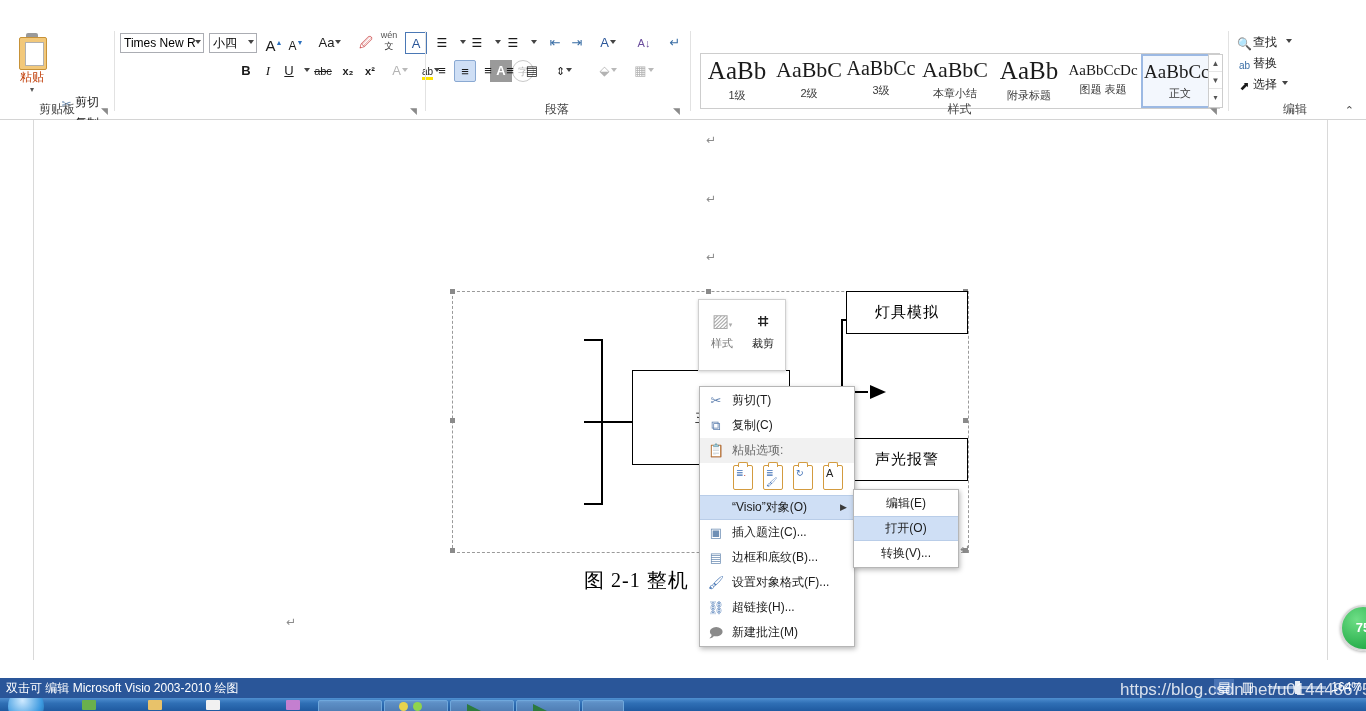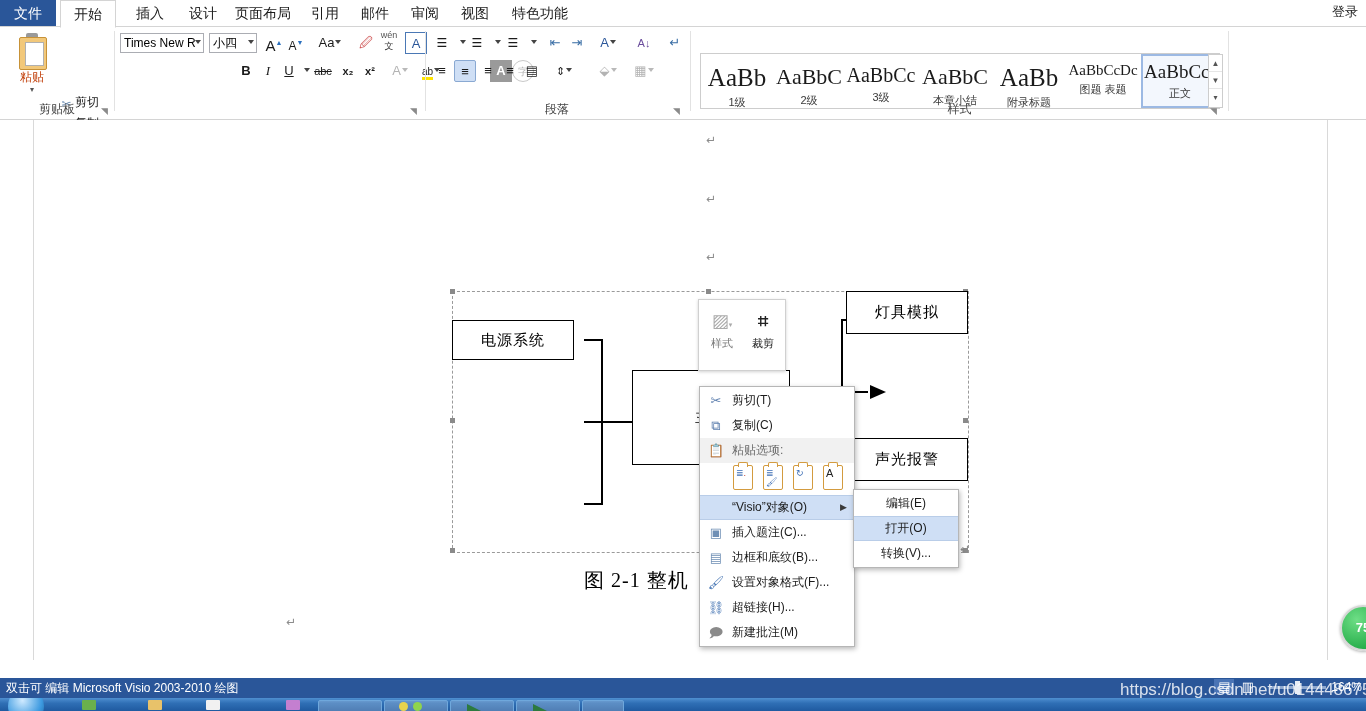--- a/index.html
+++ b/index.html
@@ -44,21 +44,21 @@
   .tbtn{position:absolute;height:22px;min-width:22px;box-sizing:border-box;text-align:center;line-height:22px;font-size:13px;color:#1b1b1b;}
   .tbtn.sel{background:#cfdff5;border:1px solid #8aa9d2;border-radius:2px;}
   .tbtn.dis{color:#b3b3b3;}
   .mini-caret{display:inline-block;width:0;height:0;border-left:3.5px solid transparent;border-right:3.5px solid transparent;border-top:4px solid #444;vertical-align:3px;margin-left:1px;}
   .mini-caret.dis{border-top-color:#b9b9b9;}
 
   
   .gallery{position:absolute;left:700px;top:26px;width:520px;height:56px;border:1px solid #cdcdcd;background:#fff;box-sizing:border-box;}
   .gal-item{position:absolute;top:0;height:54px;text-align:center;}
   .gal-item.sel{border:2px solid #9cb9e3;background:#f3f7fd;box-sizing:border-box;}
-  .gal-aa{display:block;font-family:"Liberation Serif","DejaVu Serif",serif;color:#1b1b1b;margin-top:10px;overflow:hidden;white-space:nowrap;}
+  .gal-aa{display:block;font-family:"Liberation Serif","DejaVu Serif",serif;color:#1b1b1b;margin-top:3px;overflow:hidden;white-space:nowrap;}
   .gal-nm{display:block;font-size:11px;color:#3a3a3a;margin-top:3px;white-space:nowrap;}
   .gal-scroll{position:absolute;left:1200px;top:27px;width:15px;height:54px;border:1px solid #cdcdcd;background:#fff;box-sizing:border-box;}
   .gs-b{position:absolute;left:0;width:13px;height:17px;text-align:center;line-height:17px;font-size:8px;color:#555;border-bottom:1px solid #e6e6e6;box-sizing:border-box;}
 
   
   .edit-item{position:absolute;font-size:12px;color:#1b1b1b;height:20px;line-height:20px;white-space:nowrap;}
   .collapse-arrow{position:absolute;right:6px;bottom:2px;font-size:11px;color:#4a4a4a;}
 
   
   .docarea{position:absolute;left:0;top:120px;width:1366px;height:558px;background:#fff;}
@@ -120,34 +120,20 @@
   .tb-orb{position:absolute;left:8px;top:-10px;width:36px;height:36px;border-radius:50%;
           background:radial-gradient(circle at 40% 35%,#cfeaff,#3d9ae0 60%,#14588f);}
   .tb-item{position:absolute;top:2px;height:12px;border:1px solid #6fa8dc;border-radius:2px;background:rgba(255,255,255,.22);}
   .tb-ic{position:absolute;top:2px;width:14px;height:10px;border-radius:1px;}
 </style>
 </head>
 <body>
 
 <div class="app">
 
-  <div class="tabbar">
-    <div class="tab file" style="left:0;width:56px;">文件</div>
-    <div class="tab active" style="left:60px;width:56px;">开始</div>
-    <div class="tab" style="left:124px;width:52px;">插入</div>
-    <div class="tab" style="left:180px;width:46px;">设计</div>
-    <div class="tab" style="left:228px;width:70px;">页面布局</div>
-    <div class="tab" style="left:302px;width:46px;">引用</div>
-    <div class="tab" style="left:352px;width:46px;">邮件</div>
-    <div class="tab" style="left:402px;width:46px;">审阅</div>
-    <div class="tab" style="left:452px;width:46px;">视图</div>
-    <div class="tab" style="left:502px;width:76px;">特色功能</div>
-    <div class="tabbar-underline"></div>
-    <div class="signin">登录</div>
-  </div>
 
   <div class="ribbon">
 
     <div class="grp" style="left:0;width:114px;">
       <div class="clip-paste">
         <div class="clip-icon">
           <div class="clip-clasp"></div>
             <div class="clip-body"></div>
             <div class="clip-paper"></div>
         </div>
@@ -270,20 +256,35 @@
       <div class="gal-scroll" style="left:516px;">
         <div class="gs-b" style="top:0;">▲</div>
         <div class="gs-b" style="top:17px;">▼</div>
         <div class="gs-b" style="top:34px;border-bottom:none;">▾</div>
       </div>
       <div class="grp-label">样式</div>
       <div class="dialog-launcher" style="right:8px;">◥</div>
     </div>
     <div class="grp-sep" style="left:1228px;"></div>
 
+    <div class="grp" style="left:1230px;width:130px;">
+      <div class="edit-item" style="left:6px;top:5px;">
+        <span class="ci-ic">🔍</span><span>查找</span>
+        <span class="mini-caret" style="margin-left:6px;"></span>
+      </div>
+      <div class="edit-item" style="left:6px;top:26px;">
+        <span class="ci-ic" style="font-size:10px;color:#3a6ea5;">ab</span><span>替换</span>
+      </div>
+      <div class="edit-item" style="left:6px;top:47px;">
+        <span class="ci-ic">⬈</span><span>选择</span>
+        <span class="mini-caret" style="margin-left:2px;"></span>
+      </div>
+      <div class="grp-label">编辑</div>
+      <div class="collapse-arrow">⌃</div>
+    </div>
   </div>
 
   <div class="docarea">
     <div class="page">
 
       <span class="pilcrow" style="left:672px;top:13px;">↵</span>
       <span class="pilcrow" style="left:672px;top:72px;">↵</span>
       <span class="pilcrow" style="left:672px;top:130px;">↵</span>
       <span class="pilcrow" style="left:252px;top:495px;">↵</span>
       <span class="pilcrow" style="left:926px;top:422px;">↵</span>
@@ -305,23 +306,20 @@
           <path d="M368 131 L390 131 L390 29 L416 29"></path>
           <path d="M390 131 L390 101 L416 101"></path>
           <path d="M390 131 L390 175 L416 175"></path>
         </g>
         <polygon points="192,124 208,131 192,138" fill="#000"></polygon>
         <polygon points="418,22 434,29 418,36" fill="#000"></polygon>
         <polygon points="418,94 434,101 418,108" fill="#000"></polygon>
         <polygon points="418,168 434,175 418,182" fill="#000"></polygon>
       </svg>
 
-      <div class="fbox" style="left:418px;top:200px;width:122px;height:40px;">
-        <span>电源系统</span>
-        </div>
 
       <div class="fbox" style="left:598px;top:250px;width:158px;height:95px;display:block;padding-top:20px;text-align:center;">
         <div style="text-align:center;">M</div>
         <div style="text-align:center;">主控</div>
       </div>
 
       <div class="fbox" style="left:812px;top:171px;width:122px;height:43px;">
         <span>灯具模拟</span>
         </div>
       <div class="fbox" style="left:812px;top:318px;width:122px;height:43px;">

